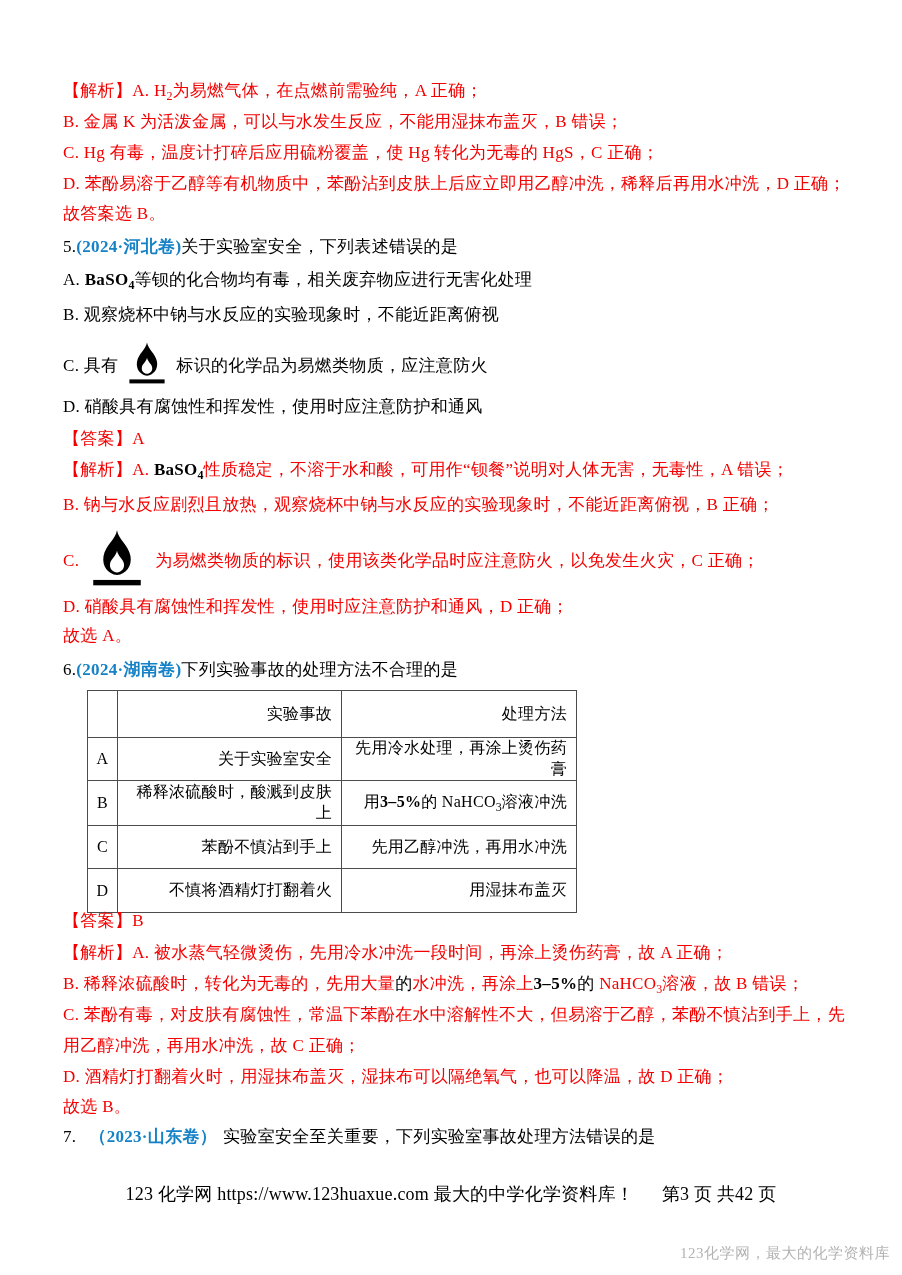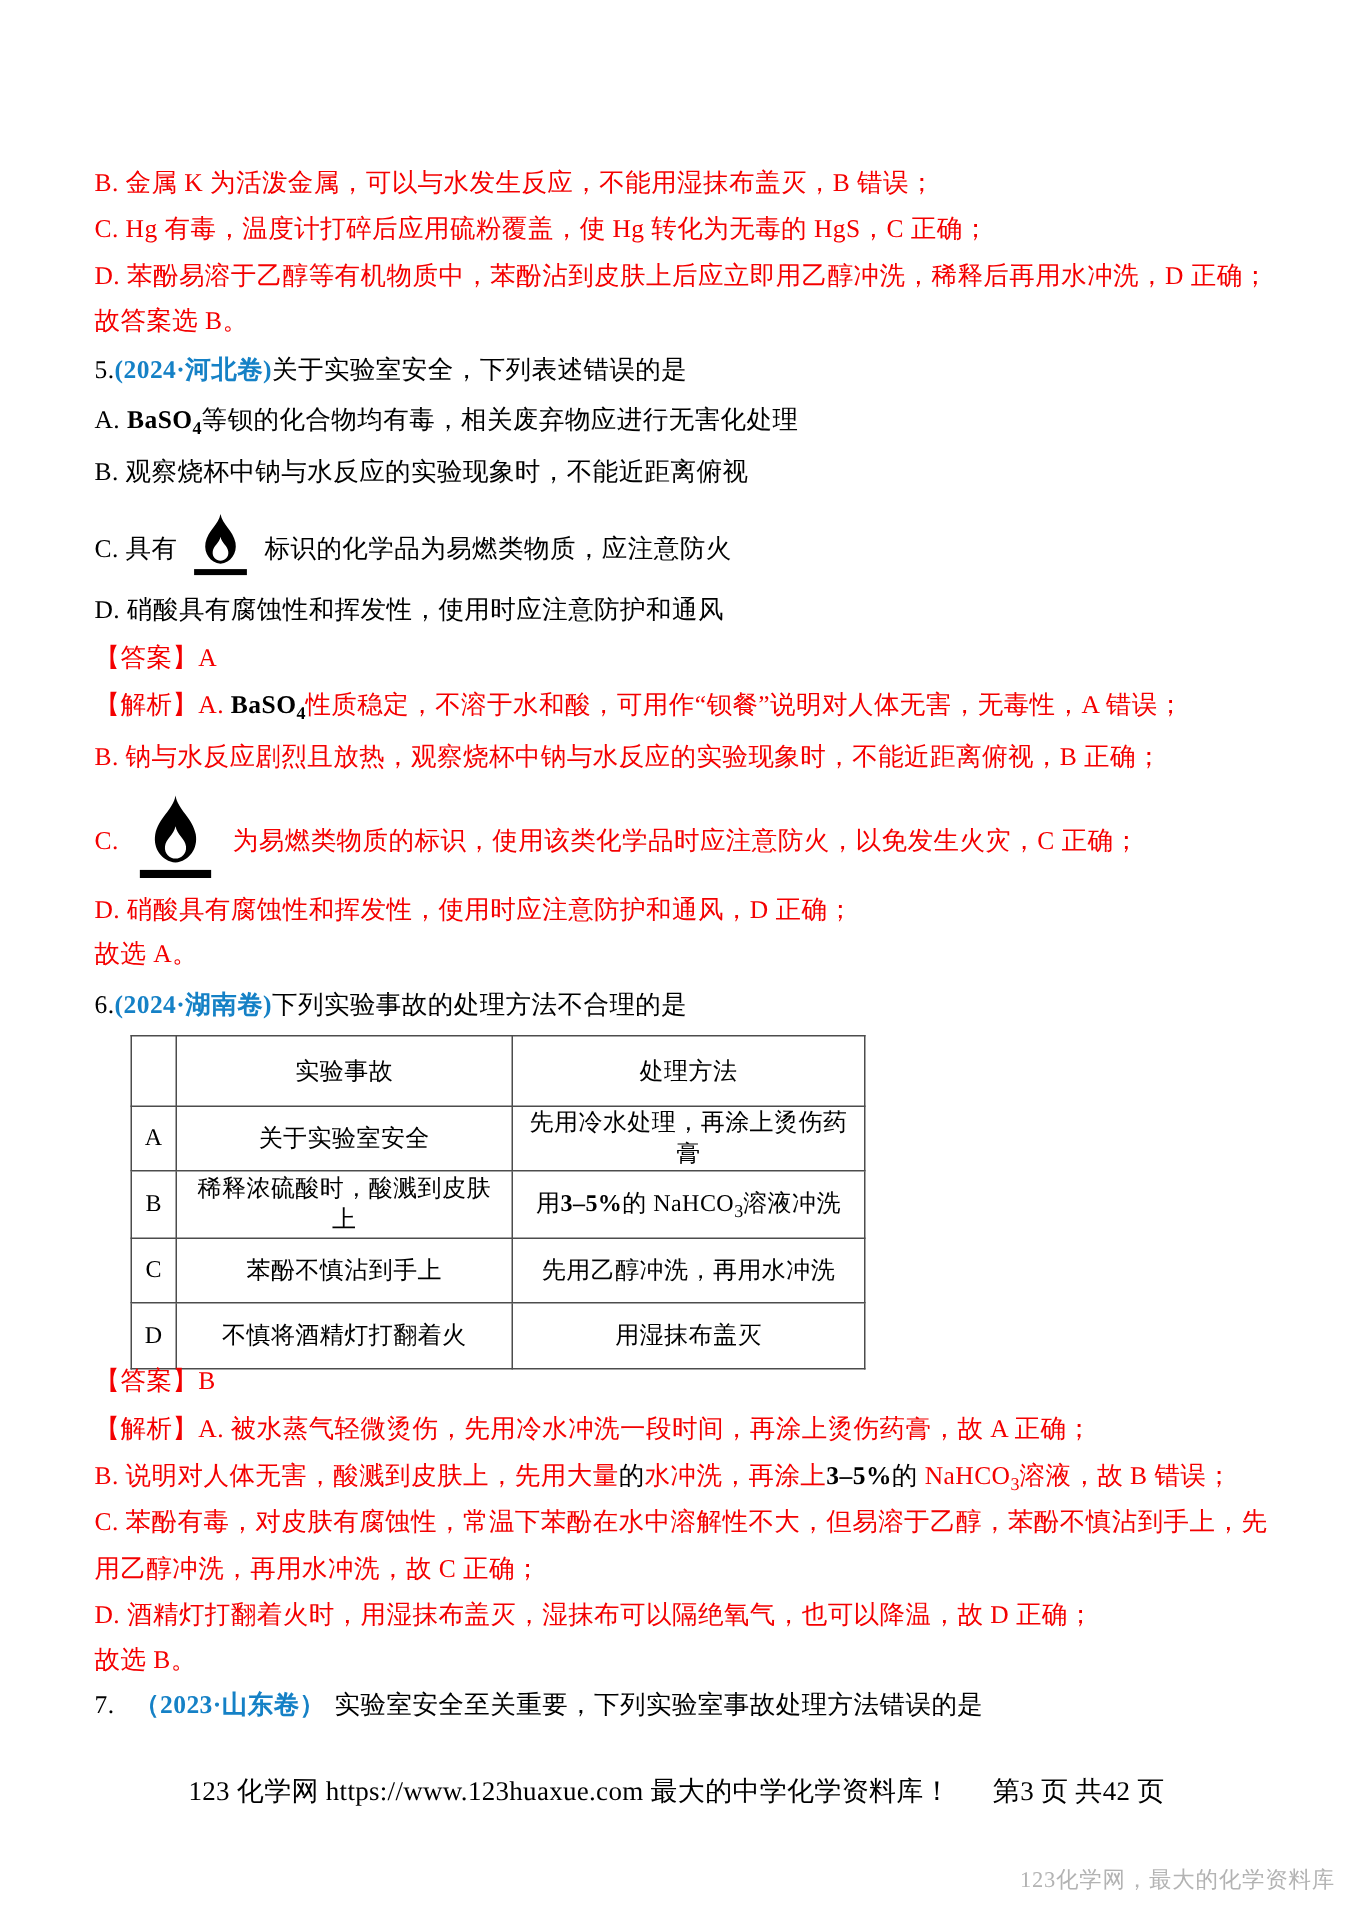--- a/index.html
+++ b/index.html
@@ -11,33 +11,36 @@
   .red{color:#f40000;}
   .blk{color:#000;}
   .src{color:#1581c6;font-weight:bold;}
   .b{font-weight:bold;}
   .sub{font-size:12px;vertical-align:-4px;letter-spacing:0;}
   .icon-line{display:flex;align-items:center;}
   .flame{display:inline-flex;line-height:0;}
   .flame-sm{margin:0 9px;}
   .flame-lg{margin:0 11px;}
   table.acc{position:absolute;left:87px;top:690px;border-collapse:collapse;table-layout:fixed;font-size:16px;color:#000;}
-  .acc td,.acc th{border:1px solid #4c4c4c;font-weight:normal;text-align:center;padding:0 9px;vertical-align:middle;letter-spacing:.3px;}
+  .acc td,.acc th{border:1px solid #4c4c4c;font-weight:normal;text-align:right;padding:0 9px;vertical-align:middle;letter-spacing:.3px;}
   .acc .keycell{text-align:center;padding:0;}
   .footer{position:absolute;top:1182px;left:0;width:100%;text-align:center;font-size:18px;letter-spacing:.2px;color:#000;}
   .footer .gap{display:inline-block;width:28px;}
   .watermark{position:absolute;top:1244px;right:12px;color:#b3b3b3;font-size:15px;letter-spacing:.5px;margin-left:28px;}
   .q7num{margin-right:13px;}
   .q7src{margin-right:6px;}
 </style>
 </head>
 <body>
 
 <div class="page">
 
+  <div class="line" style="top:81px">
+    <span class="red">【解析】A. </span><span class="red">H</span><span class="red sub">2</span><span class="red">为易燃气体，在点燃前需验纯，A 正确；</span>
+  </div>
   <div class="line" style="top:112px">
     <span class="red">B. 金属 K 为活泼金属，可以与水发生反应，不能用湿抹布盖灭，B 错误；</span>
   </div>
   <div class="line" style="top:143px">
     <span class="red">C. Hg 有毒，温度计打碎后应用硫粉覆盖，使 Hg 转化为无毒的 HgS，C 正确；</span>
   </div>
   <div class="line" style="top:174px">
     <span class="red">D. 苯酚易溶于乙醇等有机物质中，苯酚沾到皮肤上后应立即用乙醇冲洗，稀释后再用水冲洗，D 正确；</span>
   </div>
   <div class="line" style="top:204px">
@@ -133,21 +136,21 @@
   </tbody>
     </table>
 
   <div class="line" style="top:911px">
     <span class="red">【答案】</span><span class="red">B</span>
   </div>
   <div class="line" style="top:943px">
     <span class="red">【解析】A. 被水蒸气轻微烫伤，先用冷水冲洗一段时间，再涂上烫伤药膏，故 A 正确；</span>
   </div>
   <div class="line" style="top:974px">
-    <span class="red">B. 说明对人体无害，酸溅到皮肤上，先用大量</span><span class="blk">的</span><span class="red">水冲洗，再涂上</span><span class="blk b">3–5%</span><span class="blk">的 </span><span class="red">NaHCO</span><span class="red sub">3</span><span class="red">溶液，故 B 错误；</span>
+    <span class="red">B. 稀释浓硫酸时，转化为无毒的，先用大量</span><span class="blk">的</span><span class="red">水冲洗，再涂上</span><span class="blk b">3–5%</span><span class="blk">的 </span><span class="red">NaHCO</span><span class="red sub">3</span><span class="red">溶液，故 B 错误；</span>
   </div>
   <div class="line" style="top:1005px">
     <span class="red">C. 苯酚有毒，对皮肤有腐蚀性，常温下苯酚在水中溶解性不大，但易溶于乙醇，苯酚不慎沾到手上，先</span>
   </div>
   <div class="line" style="top:1036px">
     <span class="red">用乙醇冲洗，再用水冲洗，故 C 正确；</span>
   </div>
   <div class="line" style="top:1067px">
     <span class="red">D. 酒精灯打翻着火时，用湿抹布盖灭，湿抹布可以隔绝氧气，也可以降温，故 D 正确；</span>
   </div>

